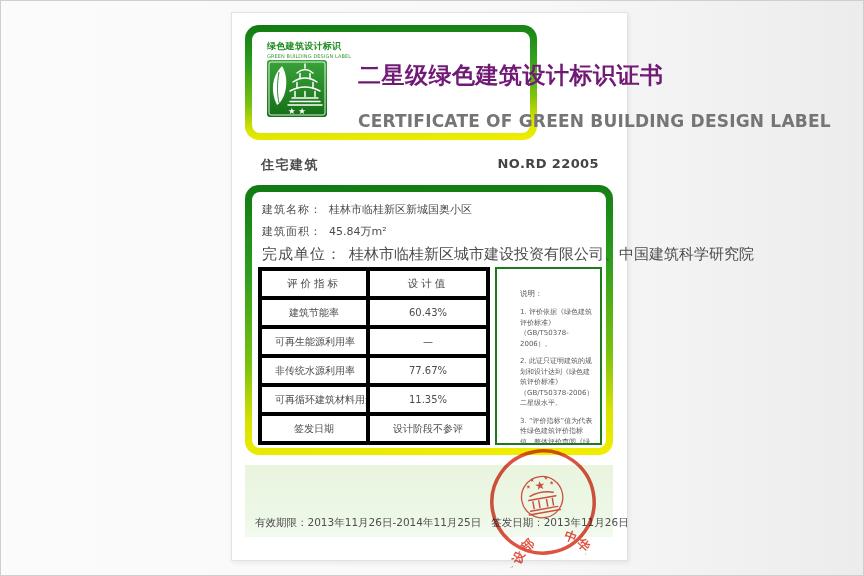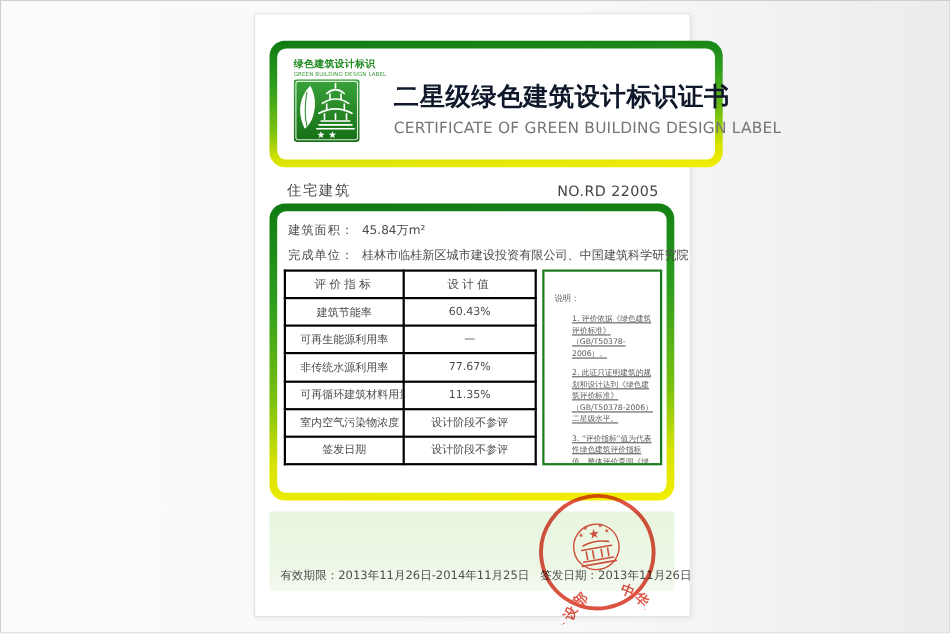--- a/index.html
+++ b/index.html
@@ -12,63 +12,63 @@
   .page{
     position:absolute;left:230px;top:11px;width:395px;height:547px;
     background:#fff;border:1px solid #e2e2e2;box-shadow:1px 2px 5px rgba(0,0,0,.07);
   }
   
   .gframe{
     position:absolute;box-sizing:border-box;padding:7px;border-radius:14px;
     background:linear-gradient(178deg,#0f7a12 0%,#2f9e1e 32%,#7cc20e 64%,#d8e300 84%,#f2ee00 100%);
   }
   .gframe-inner{position:relative;width:100%;height:100%;background:#fff;border-radius:8px;box-sizing:border-box;}
-  .top-panel{left:13px;top:24px;width:412px;height:115px;}
+  .top-panel{left:13px;top:12px;width:292px;height:115px;}
   .main-panel{left:13px;top:172px;width:368px;height:270px;}
 
   
   .logo-block{position:absolute;left:15px;top:8px;width:80px;}
   .logo-label-cn{font-size:9px;font-weight:bold;color:#1f8a1f;letter-spacing:.3px;white-space:nowrap;}
   .logo-label-en{font-size:5px;color:#3c9b3c;white-space:nowrap;letter-spacing:.1px;}
   .logo-square{display:block;margin-top:1px;}
 
   
   .title-block{position:absolute;left:106px;top:28px;}
-  .title-cn{font-size:23px;font-weight:600;color:#0f172a;letter-spacing:.5px;white-space:nowrap;}
-  .title-en{font-size:14px;color:#757575;margin-top:6px;letter-spacing:.2px;white-space:nowrap;}
+  .title-cn{font-size:23px;font-weight:600;color:#701a75;letter-spacing:.5px;white-space:nowrap;}
+  .title-en{font-size:17px;color:#757575;margin-top:20px;letter-spacing:.2px;white-space:nowrap;font-weight:bold;}
 
   
   .label-strip{
     position:absolute;left:13px;top:143px;width:364px;height:26px;box-sizing:border-box;
-    display:flex;align-items:flex-end;justify-content:space-between;padding:0 10px 0 16px;
+    display:flex;align-items:flex-start;justify-content:space-between;padding:0 10px 0 16px;font-weight:bold;
   }
   .doc-type{font-size:13px;color:#4a4a4a;letter-spacing:1.5px;}
   .cert-no{font-size:13px;color:#444;letter-spacing:.4px;}
 
   
   .info-rows{padding:7px 6px 0 10px;}
   .info-row{font-size:11px;color:#4c4c4c;line-height:22px;white-space:nowrap;}
-  .info-row:nth-child(3){font-size:11px;}
+  .info-row:nth-child(3){font-size:15px;}
   .info-label{letter-spacing:1px;}
   .info-value{margin-left:7px;}
 
   
   .content-row{display:flex;align-items:stretch;padding:2px 4px 0 6px;}
   table.ind{border-collapse:collapse;width:228px;table-layout:fixed;}
   table.ind td{
-    border:2px solid #000000;height:20px;text-align:center;vertical-align:middle;
+    border:4px solid #000000;height:20px;text-align:center;vertical-align:middle;
     font-size:10px;color:#4c4c4c;padding:0 13px;overflow:hidden;white-space:nowrap;
   }
   table.ind tr.hdr td{letter-spacing:3px;font-size:10.5px;color:#4a4a4a;}
   .notes-box{
     flex:1;border:2px solid #1c7a1c;margin-left:5px;box-sizing:border-box;
-    padding:20px 5px 4px 9px;background:#fff;max-height:178px;overflow:hidden;
+    padding:20px 5px 4px 23px;background:#fff;max-height:178px;overflow:hidden;
   }
   .notes-heading{font-size:7.5px;color:#5a5a5a;margin:0 0 8px 0;}
-  .note-item{font-size:7px;color:#5a5a5a;line-height:1.5;margin:0 0 7px 16px;text-decoration:underline;}
+  .note-item{font-size:7px;color:#5a5a5a;line-height:1.5;margin:0 0 7px 0;}
 
   
   .bottom-strip{
     position:absolute;left:13px;top:452px;width:368px;height:72px;
     background:linear-gradient(#e9f5df 0%,#edf7e6 70%,#f3faf0 100%);
   }
   .footer-line{position:absolute;left:10px;top:51px;font-size:10.5px;color:#4e4e4e;white-space:nowrap;}
   .footer-line .gap{display:inline-block;width:10px;}
 
   
@@ -121,20 +121,23 @@
 
     <div class="label-strip">
       <span class="doc-type">住宅建筑</span>
       <span class="cert-no">NO.RD 22005</span>
     </div>
 
     <div class="gframe main-panel">
       <div class="gframe-inner">
         <div class="info-rows">
           <div class="info-row">
+            <span class="info-label">建筑名称：</span><span class="info-value">桂林市临桂新区新城国奥小区</span>
+          </div>
+          <div class="info-row">
             <span class="info-label">建筑面积：</span><span class="info-value">45.84万m²</span>
           </div>
           <div class="info-row">
             <span class="info-label">完成单位：</span><span class="info-value">桂林市临桂新区城市建设投资有限公司、中国建筑科学研究院</span>
           </div>
         </div>
 
         <div class="content-row">
           <table class="ind">
             <colgroup>
@@ -154,24 +157,20 @@
               <td>可再生能源利用率</td>
               <td>—</td>
             </tr>
             <tr>
               <td>非传统水源利用率</td>
               <td>77.67%</td>
             </tr>
             <tr>
               <td>可再循环建筑材料用量比</td>
               <td>11.35%</td>
-            </tr>
-            <tr>
-              <td>室内空气污染物浓度</td>
-              <td>设计阶段不参评</td>
             </tr>
             <tr>
               <td>签发日期</td>
               <td>设计阶段不参评</td>
             </tr>
           </tbody>
             </table>
 
           <div class="notes-box">
             <p class="notes-heading">说明：</p>

